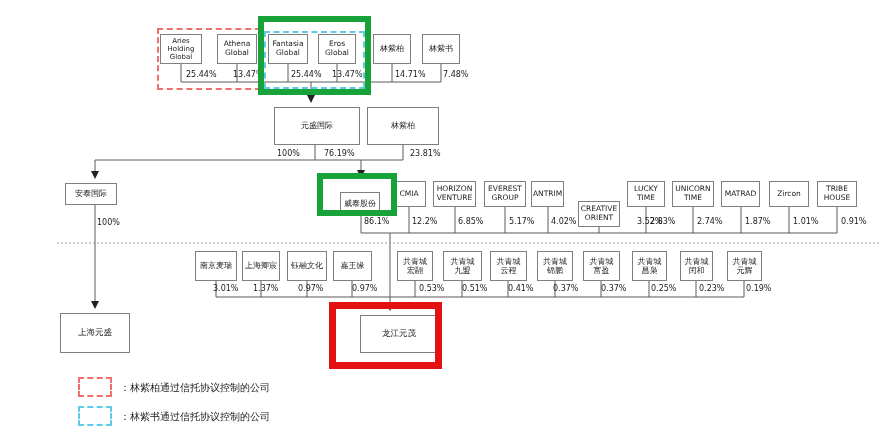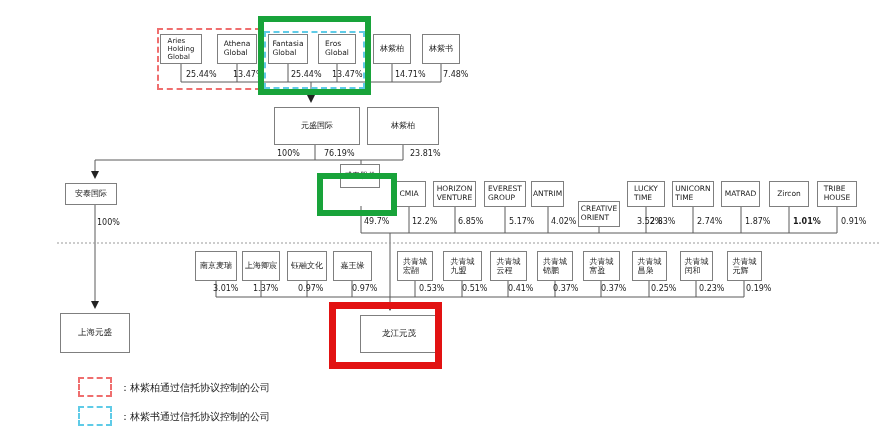--- a/index.html
+++ b/index.html
@@ -1,20 +1,20 @@
 <!DOCTYPE html>
 <html><head>
 <meta charset="utf-8">
 <style>
   html,body{margin:0;padding:0;background:#ffffff;}
   #stage{position:relative;width:881px;height:438px;background:#ffffff;overflow:hidden;
          font-family:"DejaVu Sans","Liberation Sans",sans-serif;color:#1a1a1a;}
   svg.wires{position:absolute;left:0;top:0;pointer-events:none;}
   .box{position:absolute;box-sizing:border-box;border:1px solid #7f7f7f;background:#fff;
-       display:flex;align-items:center;justify-content:center;
+       display:flex;align-items:center;justify-content:center;text-align:center;
        font-size:7.5px;line-height:1.15;white-space:pre-line;z-index:3;}
   .cn{font-size:8px;}
   .pct{position:absolute;font-size:8px;color:#1a1a1a;z-index:3;white-space:nowrap;}
   .hl{position:absolute;box-sizing:border-box;background:transparent;z-index:2;}
   .dash-red{border:2px dashed #ef6e6e;z-index:1;}
   .dash-blue{border:2px dashed #5fcbe7;z-index:1;}
   .green{border:6px solid #18a33a;z-index:4;}
   .redthick{border:7px solid #e21212;z-index:4;}
   .legend-swatch{position:absolute;box-sizing:border-box;width:34px;height:20px;}
   .legend-label{position:absolute;font-size:10px;color:#1a1a1a;white-space:nowrap;}
@@ -77,49 +77,49 @@
   <div class="pct" style="left:395px;top:70px;">14.71%</div>
   <div class="pct" style="left:443px;top:70px;">7.48%</div>
 
   <div class="box cn" style="left:274px;top:107px;width:86px;height:38px;"><span>元盛国际</span></div>
   <div class="box cn" style="left:367px;top:107px;width:72px;height:38px;"><span>林紫柏</span></div>
   <div class="pct" style="left:277px;top:149px;">100%</div>
   <div class="pct" style="left:324px;top:149px;">76.19%</div>
   <div class="pct" style="left:410px;top:149px;">23.81%</div>
 
   <div class="box cn" style="left:65px;top:183px;width:52px;height:22px;"><span>安泰国际</span></div>
-  <div class="box cn" style="left:340px;top:164px;width:40px;height:24px;"><span>威泰股份</span></div>
+  <div class="box cn" style="left:340px;top:192px;width:40px;height:24px;"><span>威泰股份</span></div>
   <div class="box" style="left:392px;top:181px;width:34px;height:26px;"><span>CMIA</span></div>
   <div class="box" style="left:433px;top:181px;width:43px;height:26px;"><span>HORIZON
 VENTURE</span></div>
   <div class="box" style="left:484px;top:181px;width:42px;height:26px;"><span>EVEREST
 GROUP</span></div>
   <div class="box" style="left:531px;top:181px;width:33px;height:26px;"><span>ANTRIM</span></div>
   <div class="box" style="left:578px;top:181px;width:42px;height:26px;margin-top:20px;"><span>CREATIVE
 ORIENT</span></div>
   <div class="box" style="left:627px;top:181px;width:38px;height:26px;"><span>LUCKY
 TIME</span></div>
   <div class="box" style="left:672px;top:181px;width:42px;height:26px;"><span>UNICORN
 TIME</span></div>
   <div class="box" style="left:721px;top:181px;width:39px;height:26px;"><span>MATRAD</span></div>
   <div class="box" style="left:769px;top:181px;width:40px;height:26px;"><span>Zircon</span></div>
   <div class="box" style="left:817px;top:181px;width:40px;height:26px;"><span>TRIBE
 HOUSE</span></div>
 
   <div class="pct" style="left:97px;top:218px;">100%</div>
-  <div class="pct" style="left:364px;top:217px;">49.7%</div>
+  <div class="pct" style="left:364px;top:217px;">86.1%</div>
   <div class="pct" style="left:412px;top:217px;">12.2%</div>
   <div class="pct" style="left:458px;top:217px;">6.85%</div>
   <div class="pct" style="left:509px;top:217px;">5.17%</div>
   <div class="pct" style="left:551px;top:217px;">4.02%</div>
   <div class="pct" style="left:637px;top:217px;">3.52%</div>
   <div class="pct" style="left:650px;top:217px;">2.83%</div>
   <div class="pct" style="left:697px;top:217px;">2.74%</div>
   <div class="pct" style="left:745px;top:217px;">1.87%</div>
-  <div class="pct" style="left:793px;top:217px;font-weight:bold;">1.01%</div>
+  <div class="pct" style="left:793px;top:217px;">1.01%</div>
   <div class="pct" style="left:841px;top:217px;">0.91%</div>
 
   <div class="box cn" style="left:195px;top:251px;width:42px;height:30px;"><span>南京麦瑞</span></div>
   <div class="box cn" style="left:242px;top:251px;width:38px;height:30px;"><span>上海卿宸</span></div>
   <div class="box cn" style="left:287px;top:251px;width:40px;height:30px;"><span>钰融文化</span></div>
   <div class="box cn" style="left:333px;top:251px;width:39px;height:30px;"><span>嘉王缘</span></div>
   <div class="box cn" style="left:397px;top:251px;width:36px;height:30px;"><span>共青城
 宏翮</span></div>
   <div class="box cn" style="left:443px;top:251px;width:39px;height:30px;"><span>共青城
 九盟</span></div>

